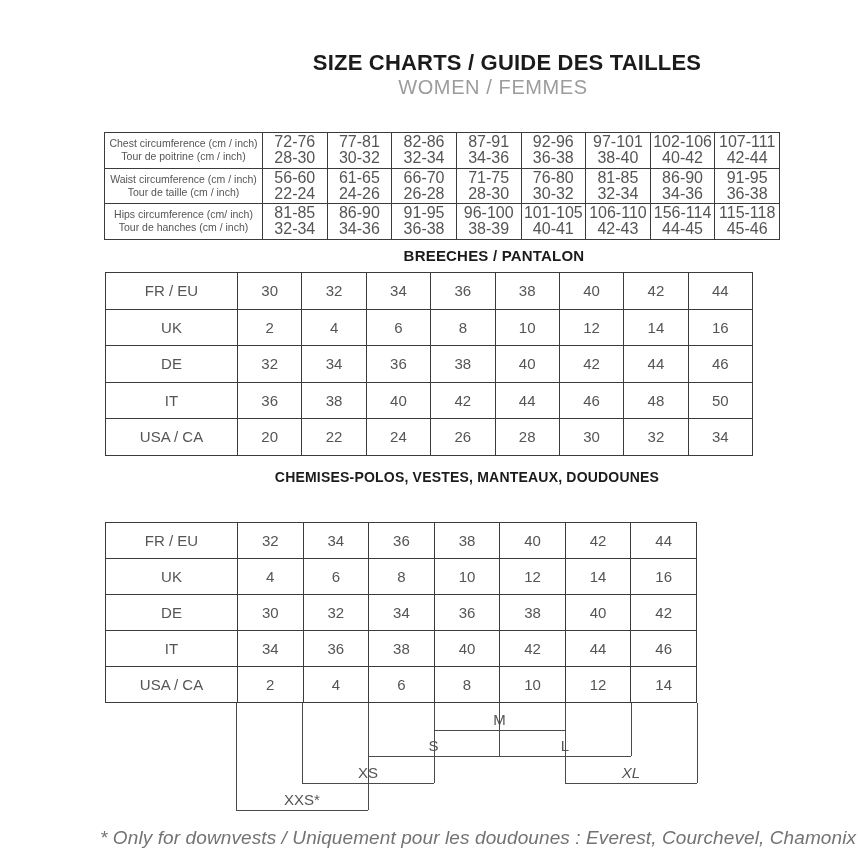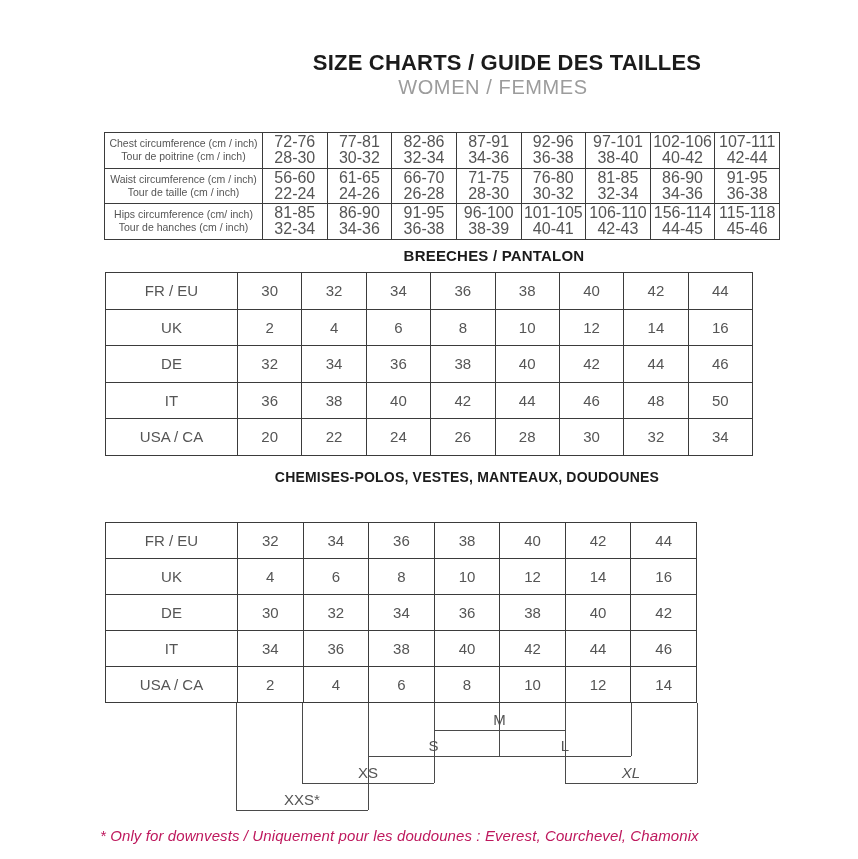--- a/index.html
+++ b/index.html
@@ -25,21 +25,21 @@
   #breeches-table tr{height:36.5px;}
   #shirts-table{left:105px;top:522px;width:592px;font-size:15px;}
   #shirts-table tr{height:36.1px;}
   td.rowlbl{font-size:15px;}
 
   #brackets{position:absolute;left:105px;top:703px;width:592px;height:115px;}
   .vline{position:absolute;top:0;width:1px;background:#4a4a4a;}
   .hline{position:absolute;height:1px;background:#4a4a4a;}
   .blabel{position:absolute;text-align:center;font-size:15px;color:#555555;line-height:16px;}
 
-  #footnote{position:absolute;left:100px;top:827px;font-size:15px;font-style:italic;color:#be185d;letter-spacing:0.1px;}
+  #footnote{position:absolute;left:100px;top:827px;font-size:19px;font-style:italic;color:#737373;letter-spacing:0.1px;}
 </style>
 </head>
 <body>
 
 <div id="page">
 
   <div id="title" class="hdr">SIZE CHARTS / GUIDE DES TAILLES</div>
   <div id="subtitle" class="hdr">WOMEN / FEMMES</div>
 
   <table id="meas-table">

